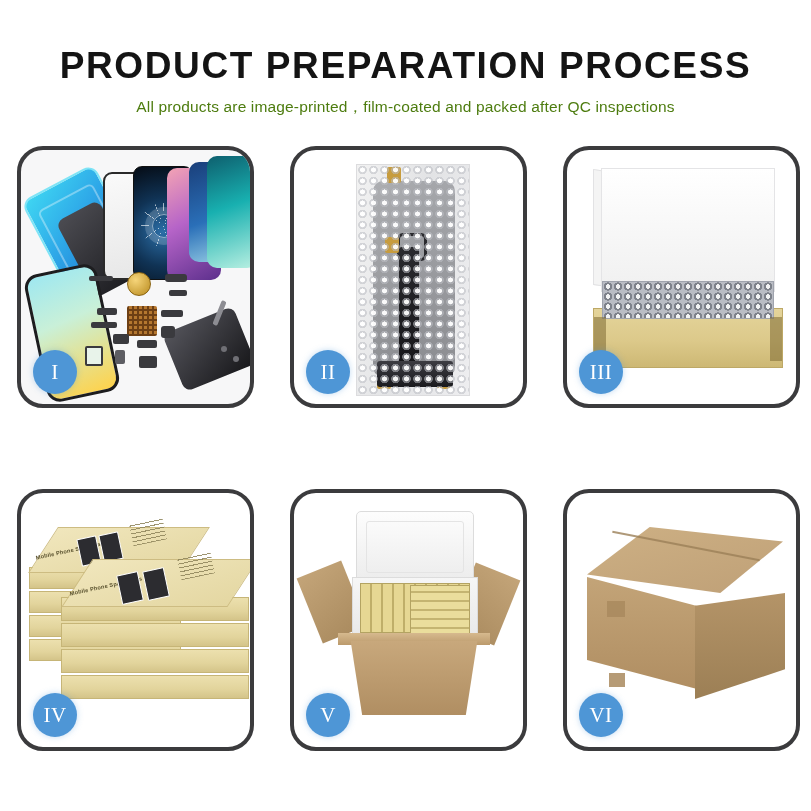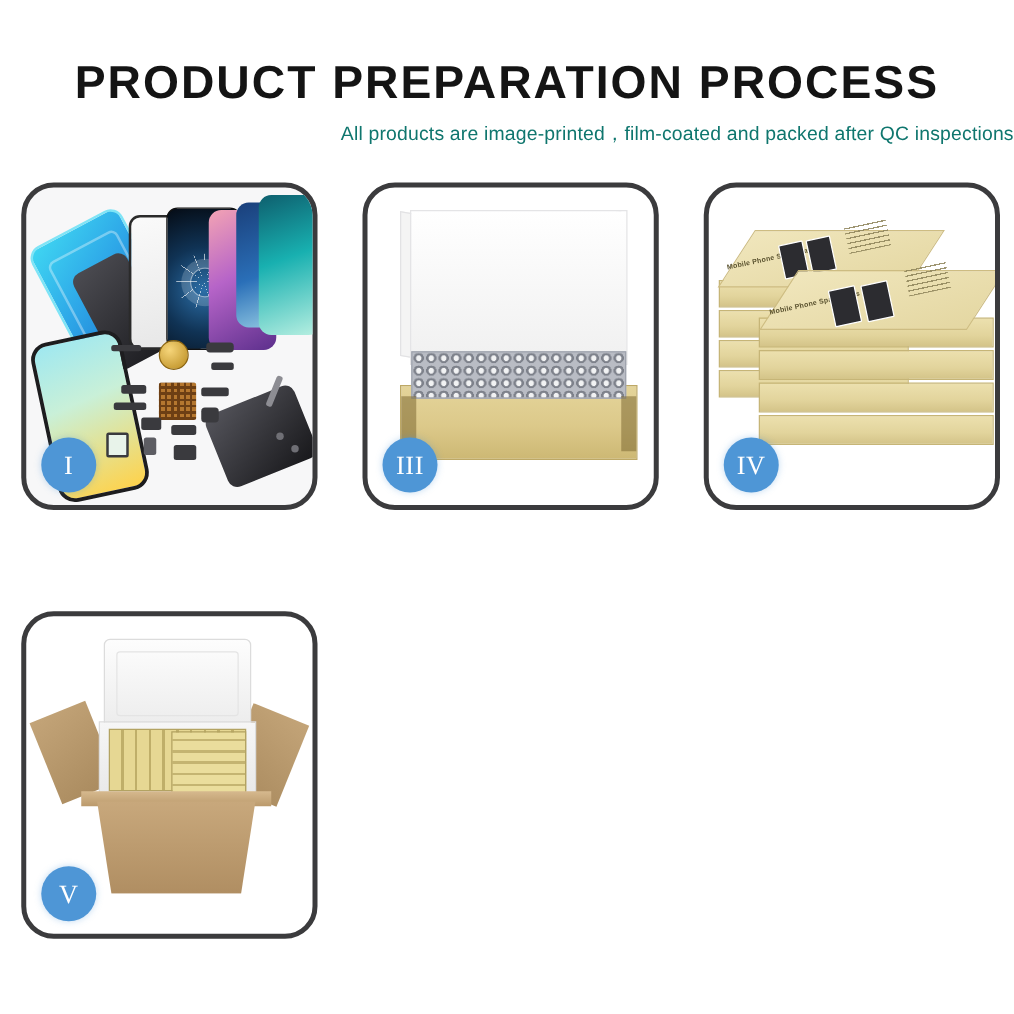--- a/index.html
+++ b/index.html
@@ -12,22 +12,22 @@
 
   
   .header{position:absolute;left:0;top:0;width:811px;text-align:center;}
   .title{
     margin:0;padding-top:47px;
     font-size:37px;font-weight:700;color:#141414;
     letter-spacing:1.6px;line-height:1.05;white-space:nowrap;
   }
   .subtitle{
     margin:0;padding-top:11px;
-    font-size:15.5px;font-weight:400;color:#0f766e;
-    letter-spacing:.15px;white-space:nowrap;text-align:right;
+    font-size:15.5px;font-weight:400;color:#4d7c0f;
+    letter-spacing:.15px;white-space:nowrap;
   }
 
   
   .grid{
     position:absolute;left:17px;top:146px;width:780px;height:604px;
     display:grid;grid-template-columns:repeat(3,237px);
     grid-template-rows:repeat(2,262px);
     column-gap:36px;row-gap:81px;
   }
   .panel{
@@ -313,20 +313,35 @@
         <div class="sp" style="left:94px;top:200px;width:10px;height:14px;background:#5d5d63;"></div>
         <div class="sp" style="left:64px;top:196px;width:14px;height:16px;border:2px solid #3a3a3e;background:#e8f3ea;"></div>
         <div class="sp" style="left:118px;top:206px;width:18px;height:12px;"></div>
         <div class="sp" style="left:196px;top:150px;width:5px;height:26px;background:#8d8d93;transform:rotate(22deg);"></div>
         <div class="sp" style="left:200px;top:196px;width:6px;height:6px;border-radius:50%;background:#6f6f75;"></div>
         <div class="sp" style="left:212px;top:206px;width:6px;height:6px;border-radius:50%;background:#6f6f75;"></div>
       </div>
       <div class="badge">I</div>
     </div>
 
+    <div class="panel p2">
+      <div class="stage">
+        <div class="bag">
+          <div class="inner-screen"></div>
+          <div class="flex-strip"></div>
+          <div class="gold-tab" style="left:30px;top:2px;"></div>
+          <div class="gold-tab" style="left:28px;top:72px;"></div>
+          <div class="gold-tab" style="left:20px;bottom:6px;"></div>
+          <div class="gold-tab" style="right:18px;bottom:6px;"></div>
+          <div class="chip-row"></div>
+          <div class="bubbles"></div>
+        </div>
+      </div>
+      <div class="badge">II</div>
+    </div>
 
     <div class="panel p3">
       <div class="stage">
         <div class="lid-flapL"></div>
         <div class="lid-flapR"></div>
         <div class="lid"></div>
         <div class="tray">
           <div class="tray-inner"></div>
           <div class="tray-shadowL"></div>
           <div class="tray-shadowR"></div>
@@ -368,15 +383,26 @@
         <div class="foam-lid"></div>
         <div class="foam-body"></div>
         <div class="yellow-stack"></div>
         <div class="yellow-stack2"></div>
         <div class="carton-lip"></div>
         <div class="carton-front"></div>
       </div>
       <div class="badge">V</div>
     </div>
 
+    <div class="panel p6">
+      <div class="stage">
+        <div class="c-top"></div>
+        <div class="c-top-seam"></div>
+        <div class="c-left"></div>
+        <div class="c-right"></div>
+        <div class="tape" style="left:40px;top:108px;width:18px;height:16px;"></div>
+        <div class="tape" style="left:42px;top:180px;width:16px;height:14px;"></div>
+      </div>
+      <div class="badge">VI</div>
+    </div>
 
   </div>
 </div>
 
 </body></html>

